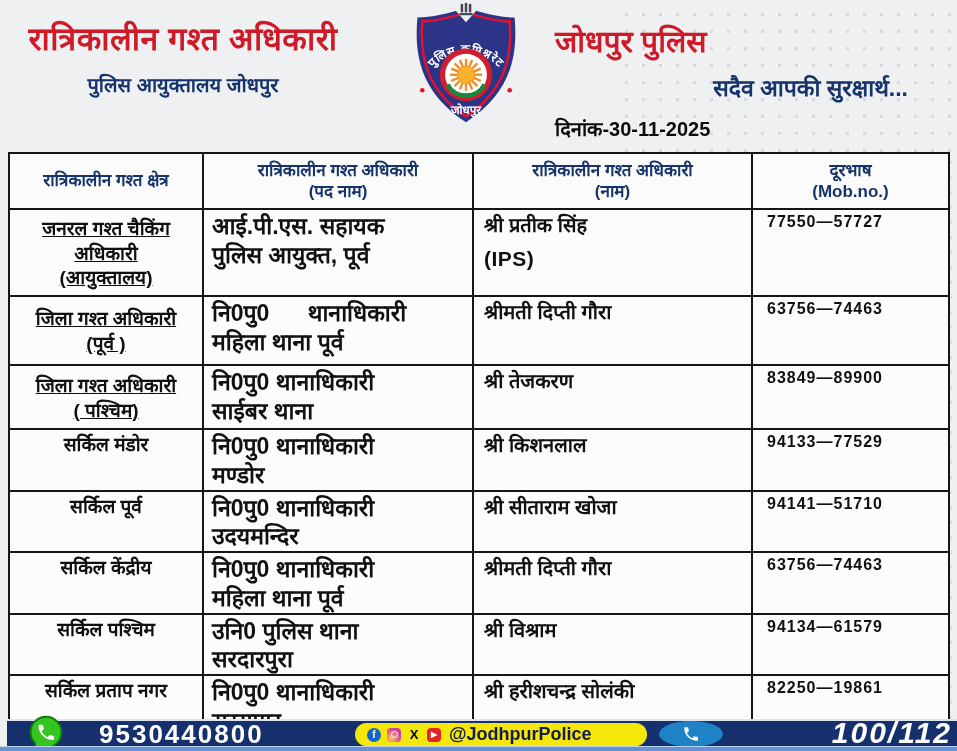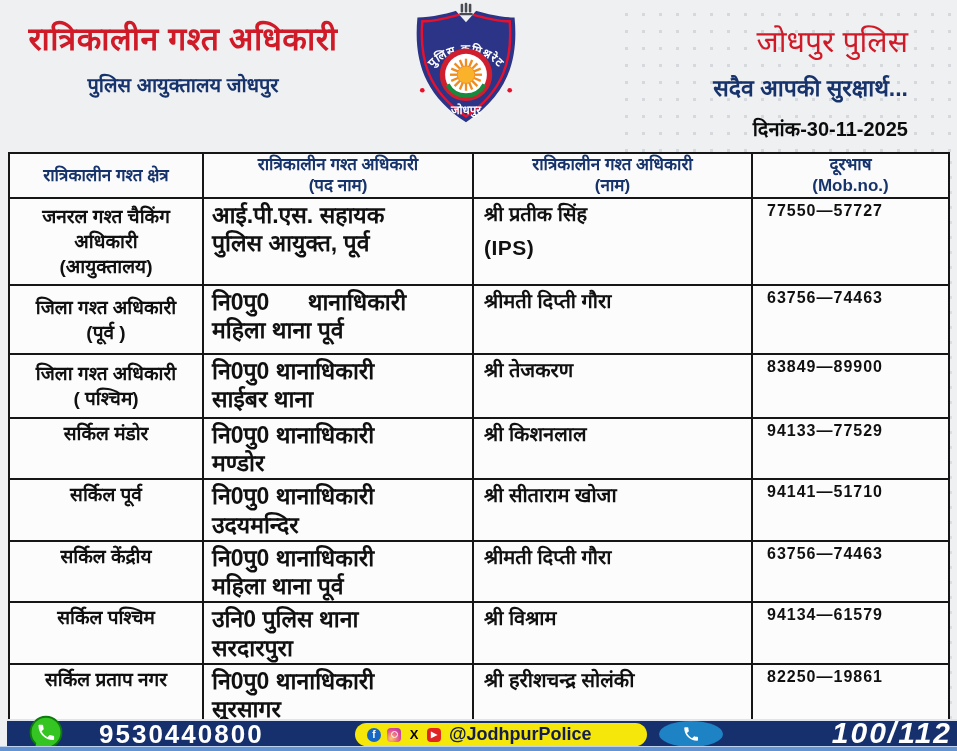--- a/index.html
+++ b/index.html
@@ -17,49 +17,49 @@
     position:absolute; right:0; top:155px; width:14px; height:596px;
     background-image: radial-gradient(#dadde2 1.4px, transparent 1.5px);
     background-size:15px 15px;
   }
 
   
   .hdr-left { position:absolute; left:20px; top:16px; width:326px; text-align:center; }
   .hdr-title { font-size:32px; font-weight:800; color:#cf1a28; letter-spacing:.5px; }
   .hdr-sub { margin-top:12px; font-size:20px; font-weight:800; color:#17336b; }
   .hdr-right { position:absolute; left:555px; top:20px; width:353px; }
-  .hdr-title-r { text-align:right; font-size:30px; font-weight:400; color:#cf1a28; }
+  .hdr-title-r { text-align:left; font-size:30px; font-weight:700; color:#cf1a28; }
   .hdr-sub-r { margin-top:10px; text-align:right; font-size:23px; font-weight:800; color:#17336b; }
-  .hdr-date { margin-top:12px; text-align:right; font-size:20px; font-weight:800; color:#0c0c0c; }
+  .hdr-date { margin-top:12px; text-align:left; font-size:20px; font-weight:800; color:#0c0c0c; }
 
   .logo { position:absolute; left:398px; top:2px; width:136px; height:126px; }
 
   
   .patrol-table {
     position:absolute; left:8px; top:152px; width:940px;
     border-collapse:collapse; table-layout:fixed;
   }
   .patrol-table th, .patrol-table td { border:2px solid #161616; overflow:hidden; }
-  .patrol-table thead tr { height:44px; }
+  .patrol-table thead tr { height:56px; }
   .patrol-table th {
     color:#17336b; font-size:17px; font-weight:800; text-align:center;
     vertical-align:middle; white-space:pre-line; line-height:1.25; background:#fbfbfb;
   }
   .patrol-table td { background:#fcfcfc; vertical-align:top; font-weight:700; color:#101010; }
   .cell-area { text-align:center; white-space:pre-line; font-size:19px; line-height:1.3; padding-top:3px; }
   .cell-post { white-space:pre-wrap; font-size:23px; line-height:1.25; padding:2px 6px 0 8px; }
   .cell-name { font-size:20px; line-height:1.25; padding:3px 4px 0 10px; }
   .cell-name .name-extra { margin-top:8px; font-size:21px; font-weight:800; letter-spacing:.5px; }
   .cell-mob { font-size:16px; letter-spacing:1px; padding:3px 0 0 14px; }
   tbody tr:nth-child(1){height:87px} tbody tr:nth-child(2){height:69px}
   tbody tr:nth-child(3){height:64px} tbody tr:nth-child(4){height:49px}
   tbody tr:nth-child(5){height:52px} tbody tr:nth-child(6){height:52px}
   tbody tr:nth-child(7){height:52px} tbody tr:nth-child(8){height:52px}
   tbody tr:nth-child(9){height:28px}
-  tbody tr:nth-child(-n+3) td:first-child { vertical-align:middle; }
+  tbody tr:nth-child(-n+3) td:first-child { vertical-align:middle;text-decoration:underline; }
 
   
   .footer-bar { position:absolute; left:7px; top:719px; width:957px; height:27px;
     background:#16306e; border-top:2px solid #dfe4ee; }
   .footer-strip { position:absolute; left:0; top:746px; width:957px; height:5px;
     background:#6493d2; border-top:1px solid #bcd2ef; }
   .wa-icon { position:absolute; left:20px; top:-6px; width:38px; height:38px; }
   .wa-number { position:absolute; left:92px; top:-2px; font-size:26px; font-weight:800;
     color:#ffffff; letter-spacing:2px; }
   .social-pill { position:absolute; left:348px; top:2px; width:292px; height:23px;

